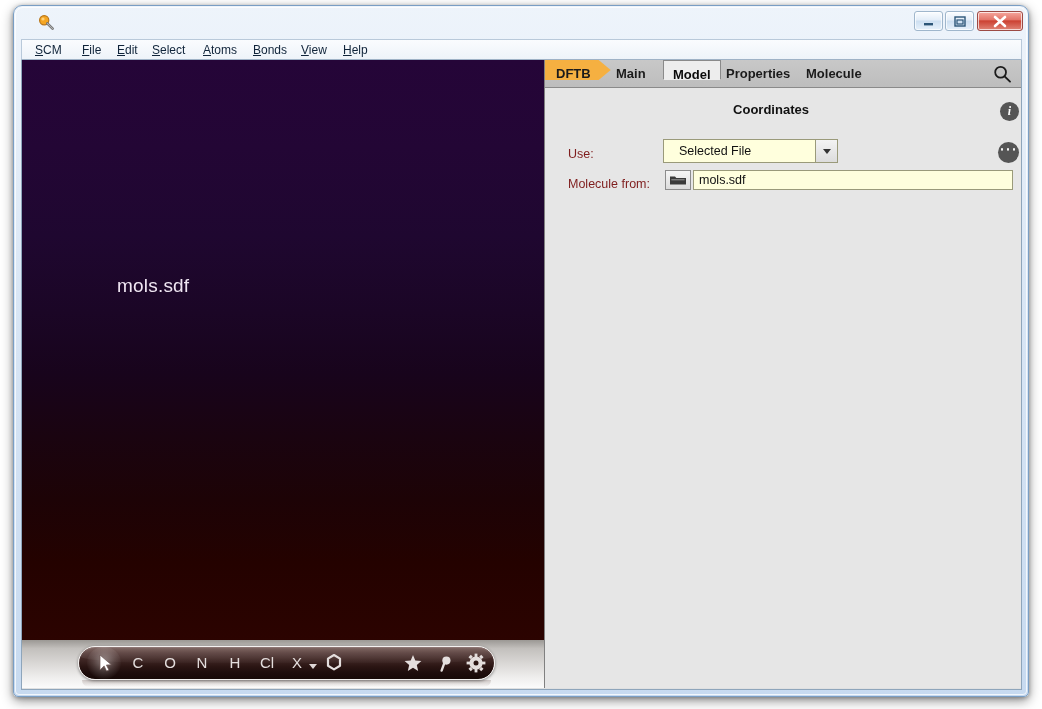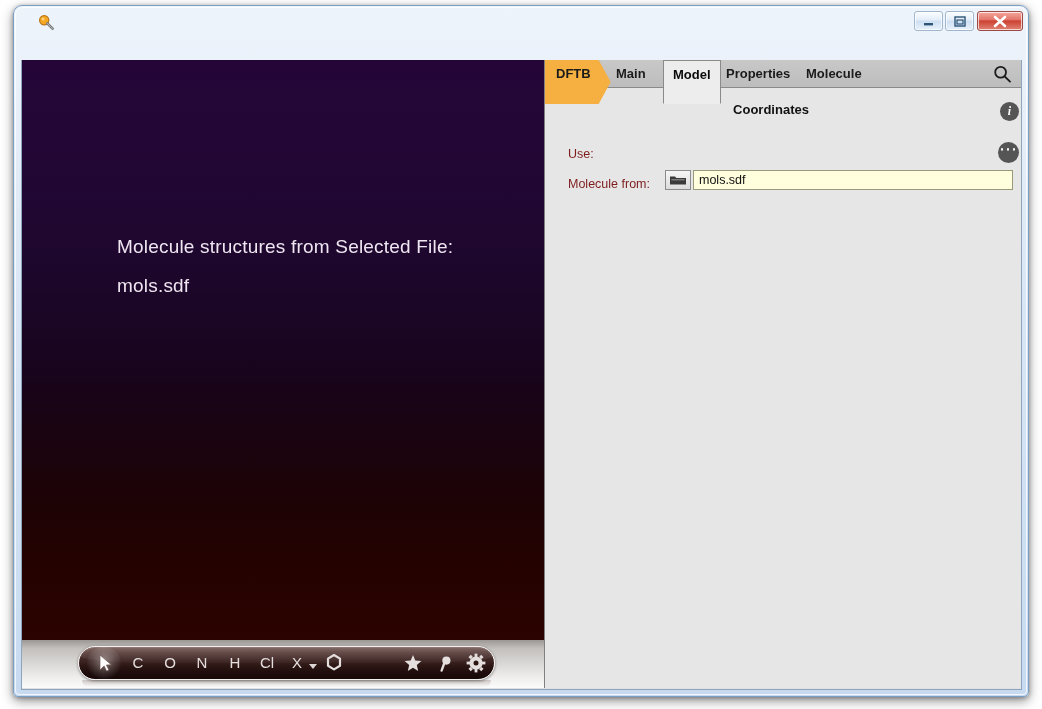--- a/index.html
+++ b/index.html
@@ -150,21 +150,21 @@
     box-sizing:border-box;
   }
   
   #tabstrip{
     position:absolute;left:0;top:0;width:476px;height:28px;
     background:linear-gradient(180deg,#c8c8c8 0%,#bdbdbd 100%);
     border-bottom:1px solid #8a8a8a;
     box-sizing:border-box;
   }
   .tab{
-    position:absolute;top:0;height:44px;line-height:28px;
+    position:absolute;top:0;height:20px;line-height:28px;
     font-size:13px;font-weight:bold;color:#1b1b1b;
     padding:0 9px;white-space:nowrap;cursor:default;box-sizing:border-box;
   }
   .tab.brand{
     background:#f5b041;color:#1b1b1b;
     left:0;padding-left:11px;padding-right:20px;
     clip-path:polygon(0 0, calc(100% - 12px) 0, 100% 50%, calc(100% - 12px) 100%, 0 100%);
   }
   .tab.active{
     background:#ededed;
@@ -275,25 +275,34 @@
       <div class="winbtn" id="btn-close">
         <svg class="glyph" width="44" height="18" viewBox="0 0 44 18">
           <g stroke="#ffffff" stroke-width="2.6" stroke-linecap="round">
             <line x1="17" y1="5" x2="27" y2="14"></line>
             <line x1="27" y1="5" x2="17" y2="14"></line>
           </g>
         </svg>
       </div>
     </div>
 
+    <div id="menubar">
+      <div class="menu-item" style="left:8px"><u>S</u>CM</div>
+      <div class="menu-item" style="left:55px"><u>F</u>ile</div>
+      <div class="menu-item" style="left:90px"><u>E</u>dit</div>
+      <div class="menu-item" style="left:125px"><u>S</u>elect</div>
+      <div class="menu-item" style="left:176px"><u>A</u>toms</div>
+      <div class="menu-item" style="left:226px"><u>B</u>onds</div>
+      <div class="menu-item" style="left:274px"><u>V</u>iew</div>
+      <div class="menu-item" style="left:316px"><u>H</u>elp</div>
+    </div>
 
     <div id="client">
 
       <div id="viewport">
-        <div id="viewport-text1">Molecule structures from Selected File:</div>
         <div id="viewport-text2">mols.sdf</div>
 
         <div id="viewport-bottombar"></div>
 
         <div id="mol-toolbar-reflection"></div>
 
         <div id="mol-toolbar">
           <div id="mol-toolbar-sheen"></div>
 
           <div class="tool-btn selected" style="left:8px;width:34px">
@@ -377,20 +386,26 @@
           <div id="info-icon">
             <div class="i-glyph">i</div>
           </div>
 
           <div id="more-icon">
             <div class="dots">⋯</div>
           </div>
 
           <div class="field-label" id="label-use">Use:</div>
 
+          <div id="use-combo">
+            <div class="value">Selected File</div>
+            <div class="arrowbox">
+              <div class="caret"></div>
+            </div>
+          </div>
 
           <div class="field-label" id="label-molfrom">Molecule from:</div>
 
           <div id="folder-btn">
             <svg width="24" height="18" viewBox="0 0 24 18">
               <path d="M4 5.5 L9 5.5 L10.3 7 L20 7 L20 13.5 L4 13.5 Z" fill="#3a3a3a"></path>
               <rect x="5.3" y="8.3" width="13.3" height="1" fill="#9a9a9a"></rect>
             </svg>
           </div>
 

